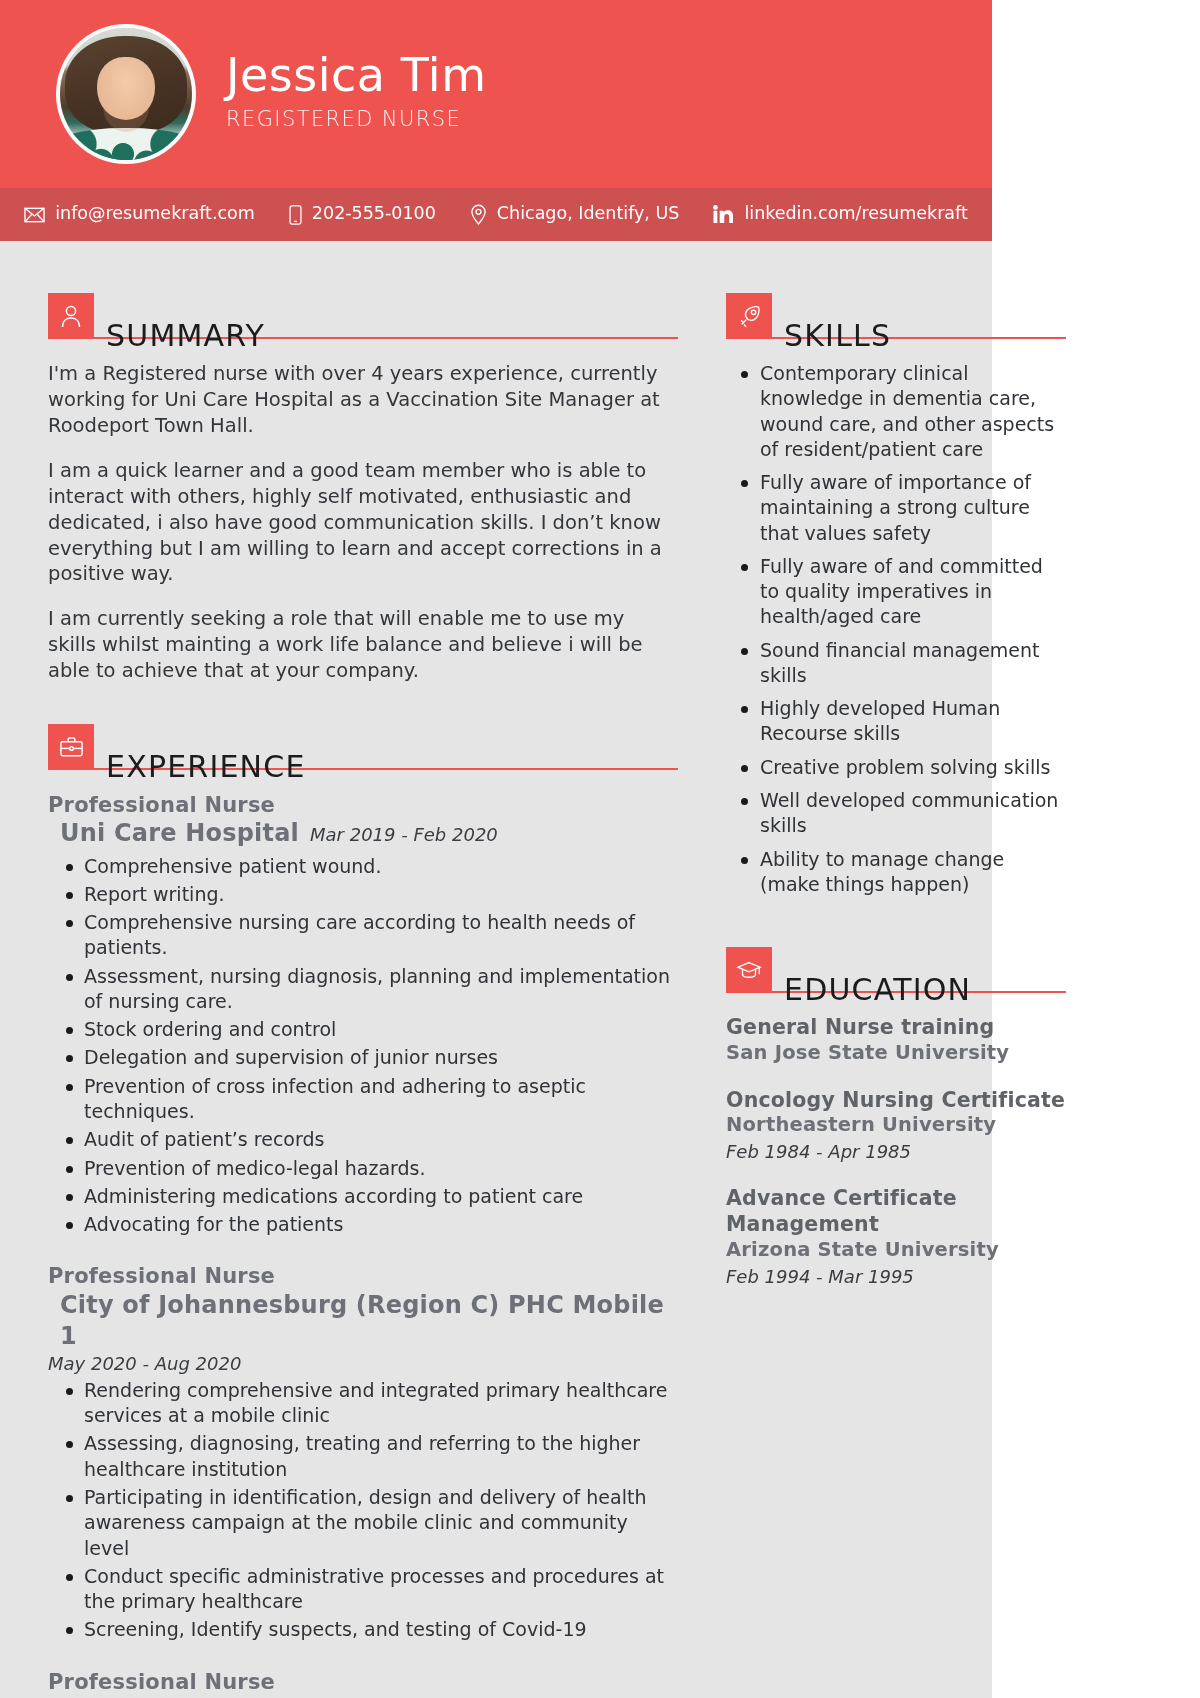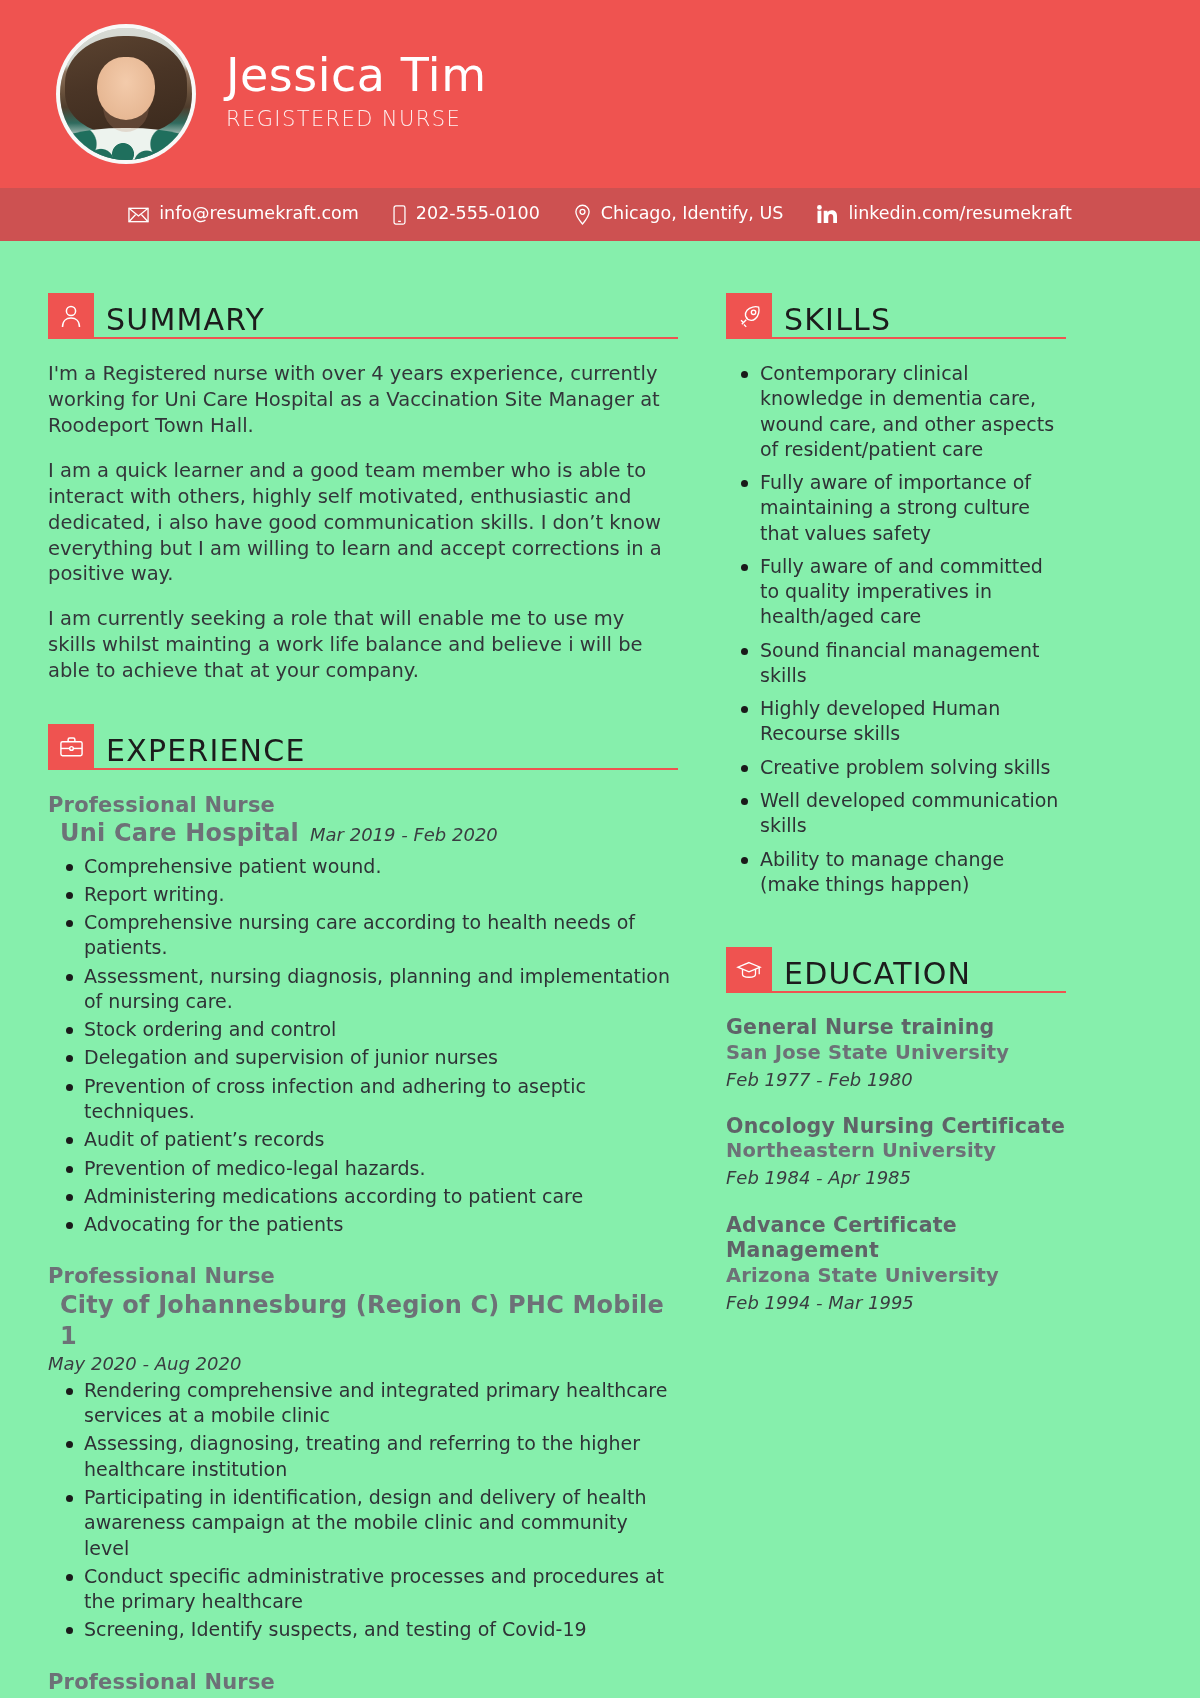--- a/index.html
+++ b/index.html
@@ -6,21 +6,21 @@
   html, body { margin: 0; padding: 0; }
   body {
     width: 1200px;
     height: 1698px;
     background: #ffffff;
     font-family: "DejaVu Sans", sans-serif;
     color: #2d2d2d;
     overflow: hidden;
   }
 
-  .page { position: relative; width: 1200px; height: 1698px; background:#86efac; }
+  .page { position: relative; width: 992px; height: 1698px; background:#e5e5e5; }
 
   
   .header {
     position: relative;
     height: 188px;
     background: #ef5350;
     display: flex;
     align-items: center;
     padding-left: 56px;
   }
@@ -144,21 +144,21 @@
     padding: 0 0 4px 14px;
     margin-left: -2px;
   }
   .sec-title {
     font-size: 30px;
     letter-spacing: 1.2px;
     font-weight: 400;
     color: #1c1c1c;
     line-height: 1;
     position: relative;
-    top: 2px;
+    top: 18px;
   }
 
   
   .summary-p {
     font-size: 19.5px;
     line-height: 1.33;
     color: #33363a;
     margin: 0 0 19px 0;
   }
   .summary-p:last-child { margin-bottom: 0; }
@@ -437,21 +437,20 @@
             </svg>
           </div>
           <div class="sec-title-wrap">
             <span class="sec-title">EDUCATION</span>
           </div>
         </div>
 
         <div class="edu-block">
           <div class="edu-degree">General Nurse training</div>
           <div class="edu-school">San Jose State University</div>
-          <div class="edu-dates">Feb 1977 - Feb 1980</div>
         </div>
 
         <div class="edu-block">
           <div class="edu-degree">Oncology Nursing Certificate</div>
           <div class="edu-school">Northeastern University</div>
           <div class="edu-dates">Feb 1984 - Apr 1985</div>
         </div>
 
         <div class="edu-block">
           <div class="edu-degree">Advance Certificate Management</div>

